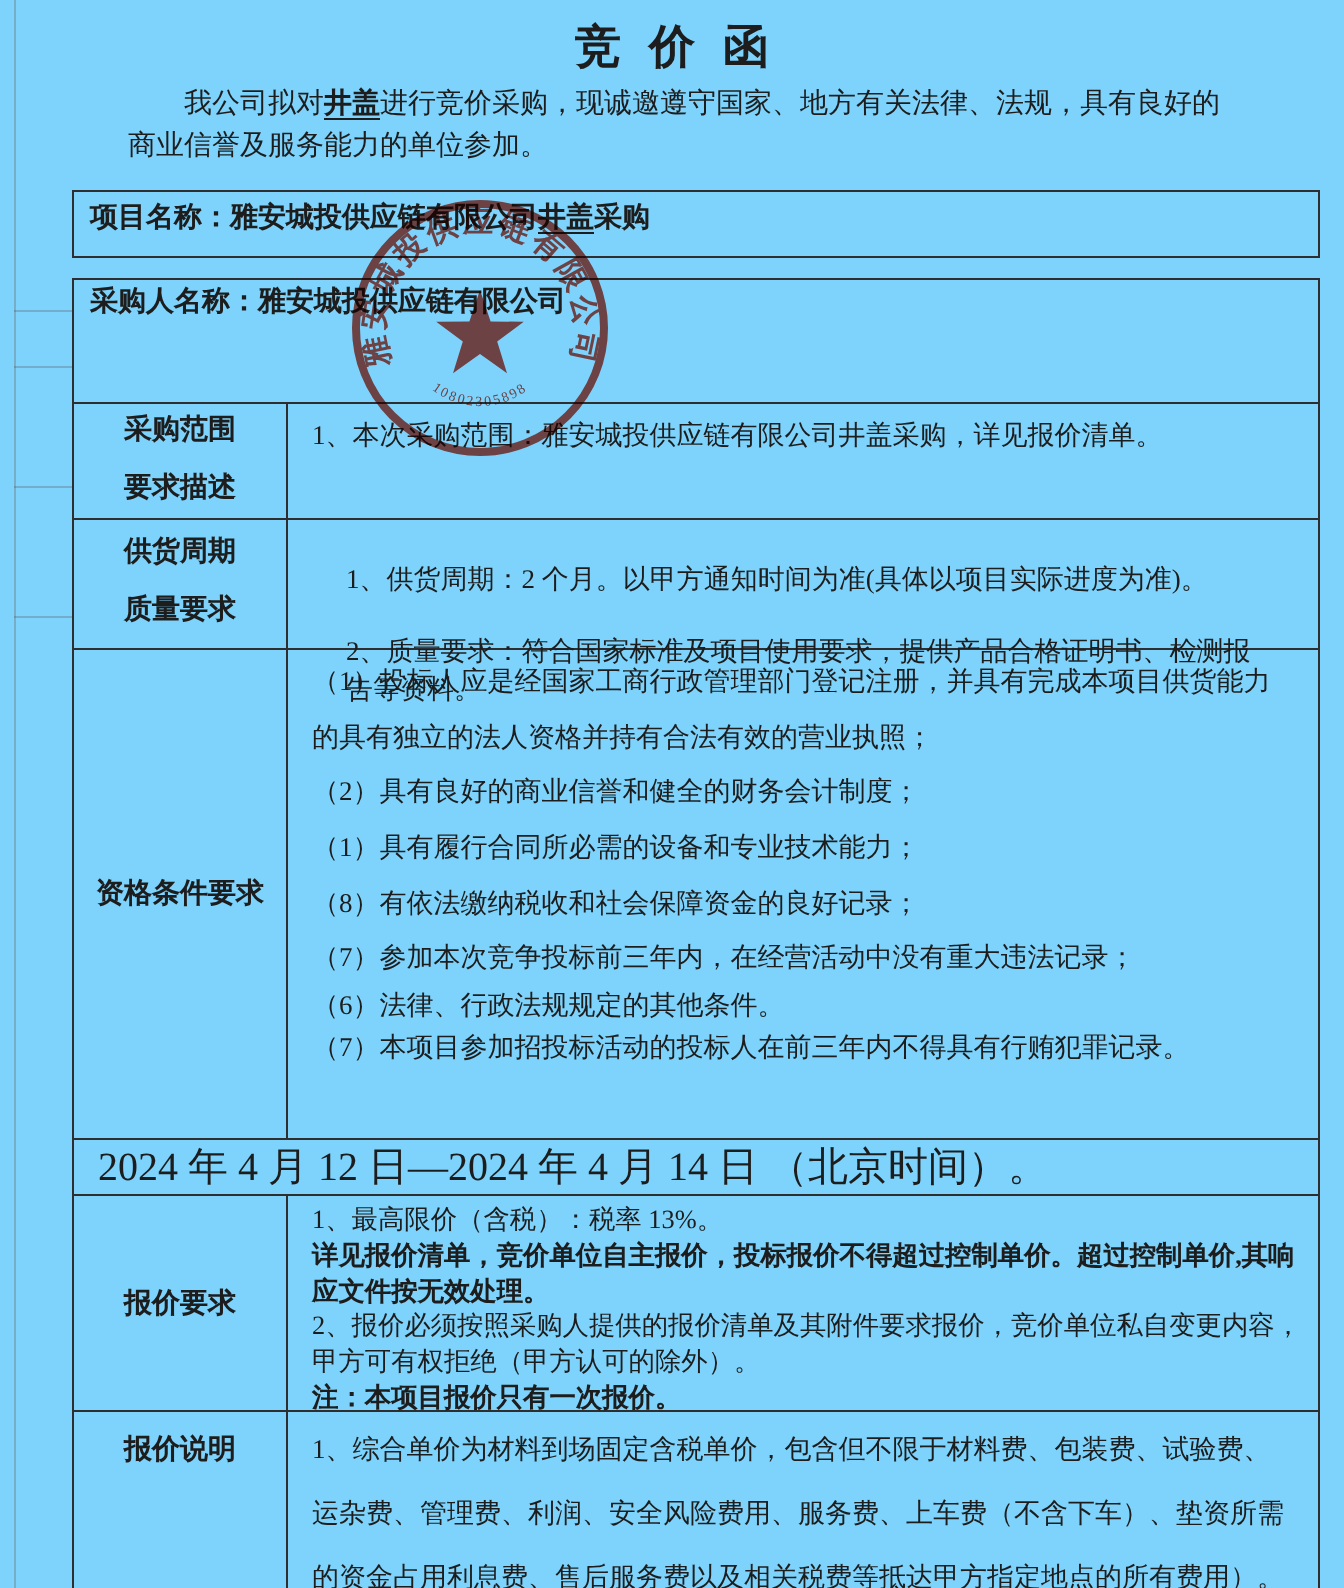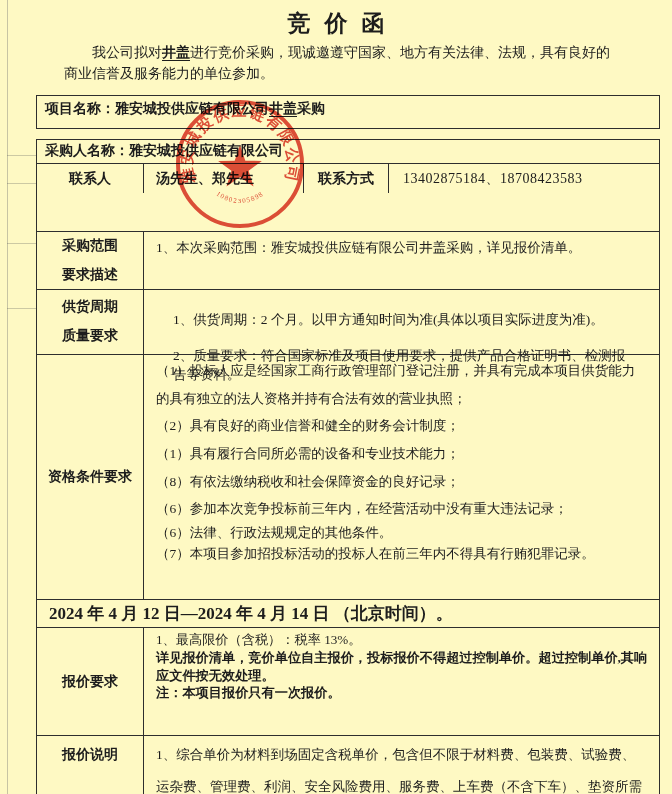--- a/index.html
+++ b/index.html
@@ -3,21 +3,21 @@
 <meta charset="utf-8">
 <style>
   html,body { margin:0; padding:0; }
   body {
     width:672px; height:794px;
     background:#ffffff;
     font-family:"Liberation Serif","DejaVu Serif",serif;
     color:#1d1d1d;
     overflow:hidden;
   }
-  .page { position:relative; width:672px; height:794px; background:#fef9c3; overflow:hidden; }
+  .page { position:relative; width:672px; height:794px; background:#7dd3fc; overflow:hidden; }
 
   
   .edge-line { position:absolute; left:7px; top:0; width:1px; height:794px; background:rgba(110,110,110,.38); }
   .tick { position:absolute; left:7px; width:29px; height:1px; background:rgba(90,90,90,.30); }
 
   h1.title {
     margin:10px 0 3px; text-align:center;
     font-size:23px; font-weight:700;
     letter-spacing:14px; text-indent:14px;
     line-height:1.25;
@@ -65,21 +65,21 @@
   .r-supply { height:65px; }
   .r-supply .cnt { padding:3px 8px 0 12px; line-height:1.42; }
   .r-supply .cnt p { margin:17px; }
 
   .r-qual { height:245px; }
   .r-qual .cnt { padding:2px 12px; line-height:2.05; }
   .r-qual .cnt p { margin:0; }
   .r-qual .cnt p.tight { line-height:1.55; }
 
   .r-date { height:28px; }
-  .r-date .cnt { display:flex; align-items:center; padding-left:12px; font-size:17px;font-weight:bold; }
+  .r-date .cnt { display:flex; align-items:center; padding-left:12px; font-size:20px; }
 
   .r-quote-req { height:108px; }
   .r-quote-req .cnt { padding:3px 8px 0 12px; font-size:13.2px; line-height:1.34;font-family:Liberation Serif, serif; }
   .r-quote-req .cnt p { margin:0; }
 
   .r-quote-note { height:92px; overflow:hidden; }
   .r-quote-note .lab { justify-content:flex-start; padding-top:10px; }
   .r-quote-note .cnt { padding:3px 12px 0; line-height:2.35; }
   .r-quote-note .cnt p { margin:0; }
 
@@ -112,26 +112,20 @@
   <div class="sheet">
 
     <div class="project-box"><span>项目名称：</span><span>雅安城投供应链</span><span>有限公司</span><span class="u">井盖</span><span>采购</span></div>
 
     <div class="tbl">
 
       <div class="row r-purchaser">
         <div class="cnt"><span>采购人名称：</span><span>雅安城投供应链有限公司</span></div>
       </div>
 
-      <div class="row r-contact">
-        <div class="lab">联系人</div>
-        <div class="cell c-names">汤先生、郑先生</div>
-        <div class="cell c-method">联系方式</div>
-        <div class="cell c-phones">13402875184、18708423583</div>
-      </div>
 
       <div class="row r-scope">
         <div class="lab">
           <div class="lab-line">采购范围</div>
           <div class="lab-line">要求描述</div>
         </div>
         <div class="cnt">
           <p>1、本次采购范围：雅安城投供应链有限公司井盖采购，详见报价清单。</p>
         </div>
       </div>
@@ -147,35 +141,36 @@
         </div>
       </div>
 
       <div class="row r-qual">
         <div class="lab">资格条件要求</div>
         <div class="cnt">
           <p>（1）投标人应是经国家工商行政管理部门登记注册，并具有完成本项目供货能力的具有独立的法人资格并持有合法有效的营业执照；</p>
           <p>（2）具有良好的商业信誉和健全的财务会计制度；</p>
           <p>（1）具有履行合同所必需的设备和专业技术能力；</p>
           <p>（8）有依法缴纳税收和社会保障资金的良好记录；</p>
-          <p>（6）参加本次竞争投标前三年内，在经营活动中没有重大违法记录；</p>
+          <p>（7）参加本次竞争投标前三年内，在经营活动中没有重大违法记录；</p>
           <p class="tight">（6）法律、行政法规规定的其他条件。</p>
           <p class="tight">（7）本项目参加招投标活动的投标人在前三年内不得具有行贿犯罪记录。</p>
         </div>
       </div>
 
       <div class="row r-date">
         <div class="cnt">2024 年 4 月 12 日—2024 年 4 月 14 日 （北京时间）。</div>
       </div>
 
       <div class="row r-quote-req">
         <div class="lab">报价要求</div>
         <div class="cnt">
           <p>1、最高限价（含税）：税率 13%。</p>
           <p class="b">详见报价清单，竞价单位自主报价，投标报价不得超过控制单价。超过控制单价,其响应文件按无效处理。</p>
+          <p>2、报价必须按照采购人提供的报价清单及其附件要求报价，竞价单位私自变更内容，甲方可有权拒绝（甲方认可的除外）。</p>
           <p class="b">注：本项目报价只有一次报价。</p>
         </div>
       </div>
 
       <div class="row r-quote-note">
         <div class="lab">报价说明</div>
         <div class="cnt">
           <p>1、综合单价为材料到场固定含税单价，包含但不限于材料费、包装费、试验费、运杂费、管理费、利润、安全风险费用、服务费、上车费（不含下车）、垫资所需的资金占用利息费、售后服务费以及相关税费等抵达甲方指定地点的所有费用）。不论任何</p>
         </div>
       </div>

